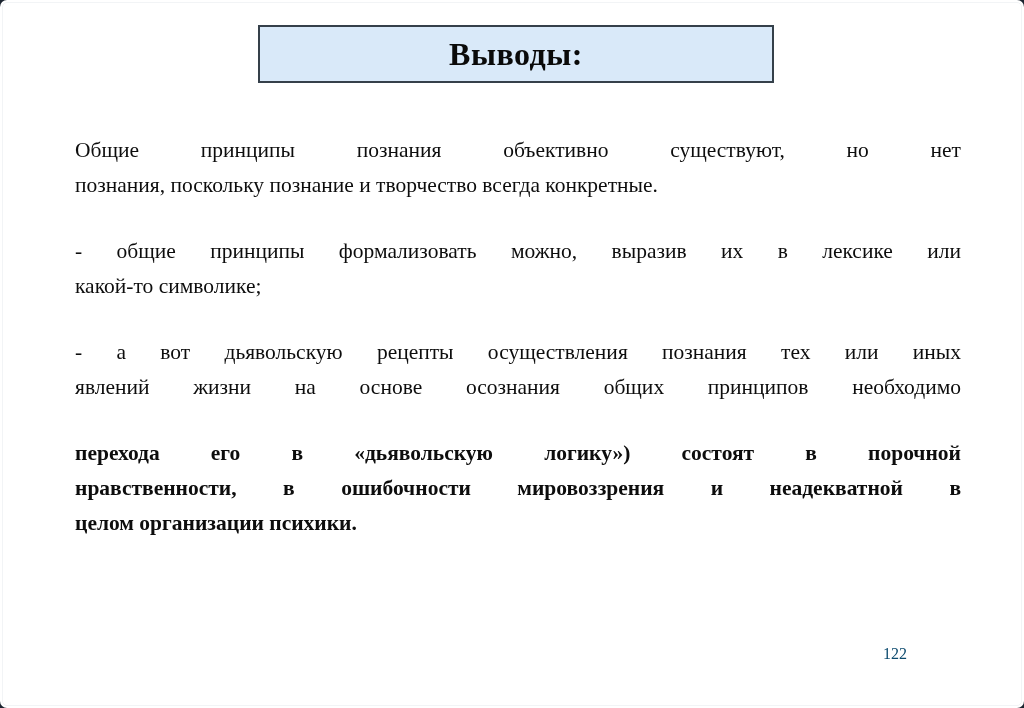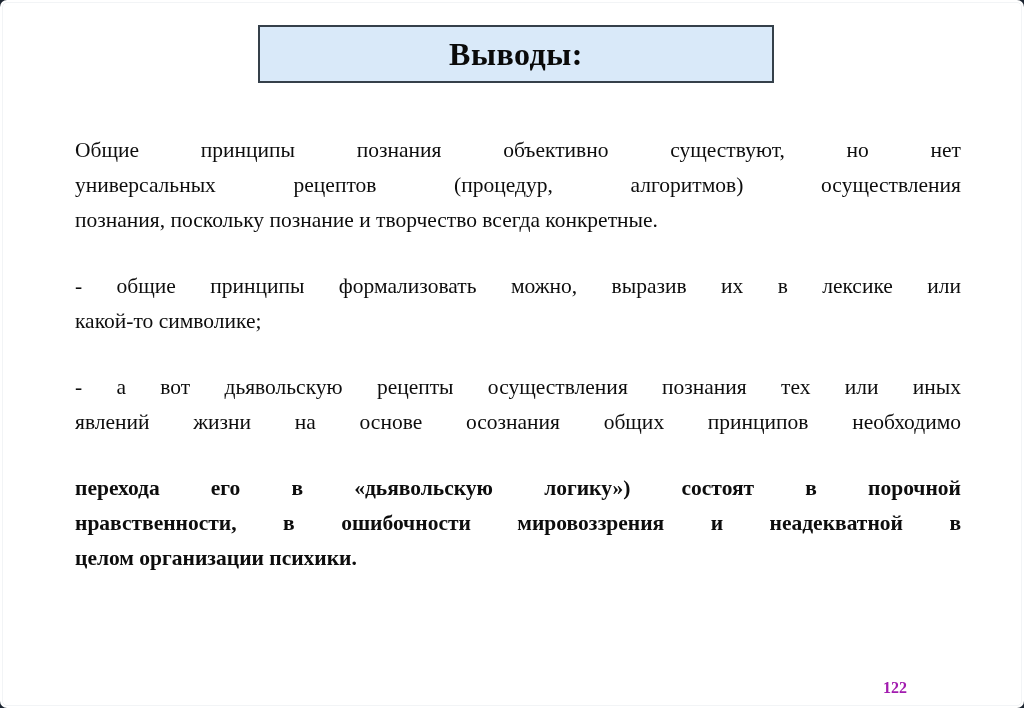--- a/index.html
+++ b/index.html
@@ -57,40 +57,38 @@
   .line{
     text-align:justify;
     text-align-last:justify;
     white-space:normal;
   }
   .line.last{
     text-align-last:left;
   }
   .page-number{
     position:absolute;
-    left:883px;top:679px;
+    left:883px;top:645px;
     font-size:16px;
-    color:#a21caf;
-    font-weight:bold;
+    color:#0c4a6e;
   }
 </style>
 </head>
 <body>
 
 <div class="page">
   <div class="inner-edge"></div>
 
   <div class="title-box">
     <span class="title-text">Выводы:</span>
   </div>
 
   <div class="slide-body">
       <div class="para">
         <div class="line">Общие принципы познания объективно существуют, но нет</div>
-        <div class="line">универсальных рецептов (процедур, алгоритмов) осуществления</div>
         <div class="line last">познания, поскольку познание и творчество всегда конкретные.</div>
       </div>
       <div class="para">
         <div class="line">- общие принципы формализовать можно, выразив их в лексике или</div>
         <div class="line last">какой-то символике;</div>
       </div>
       <div class="para">
         <div class="line">- а вот дьявольскую рецепты осуществления познания тех или иных</div>
         <div class="line">явлений жизни на основе осознания общих принципов необходимо</div>
       </div>

